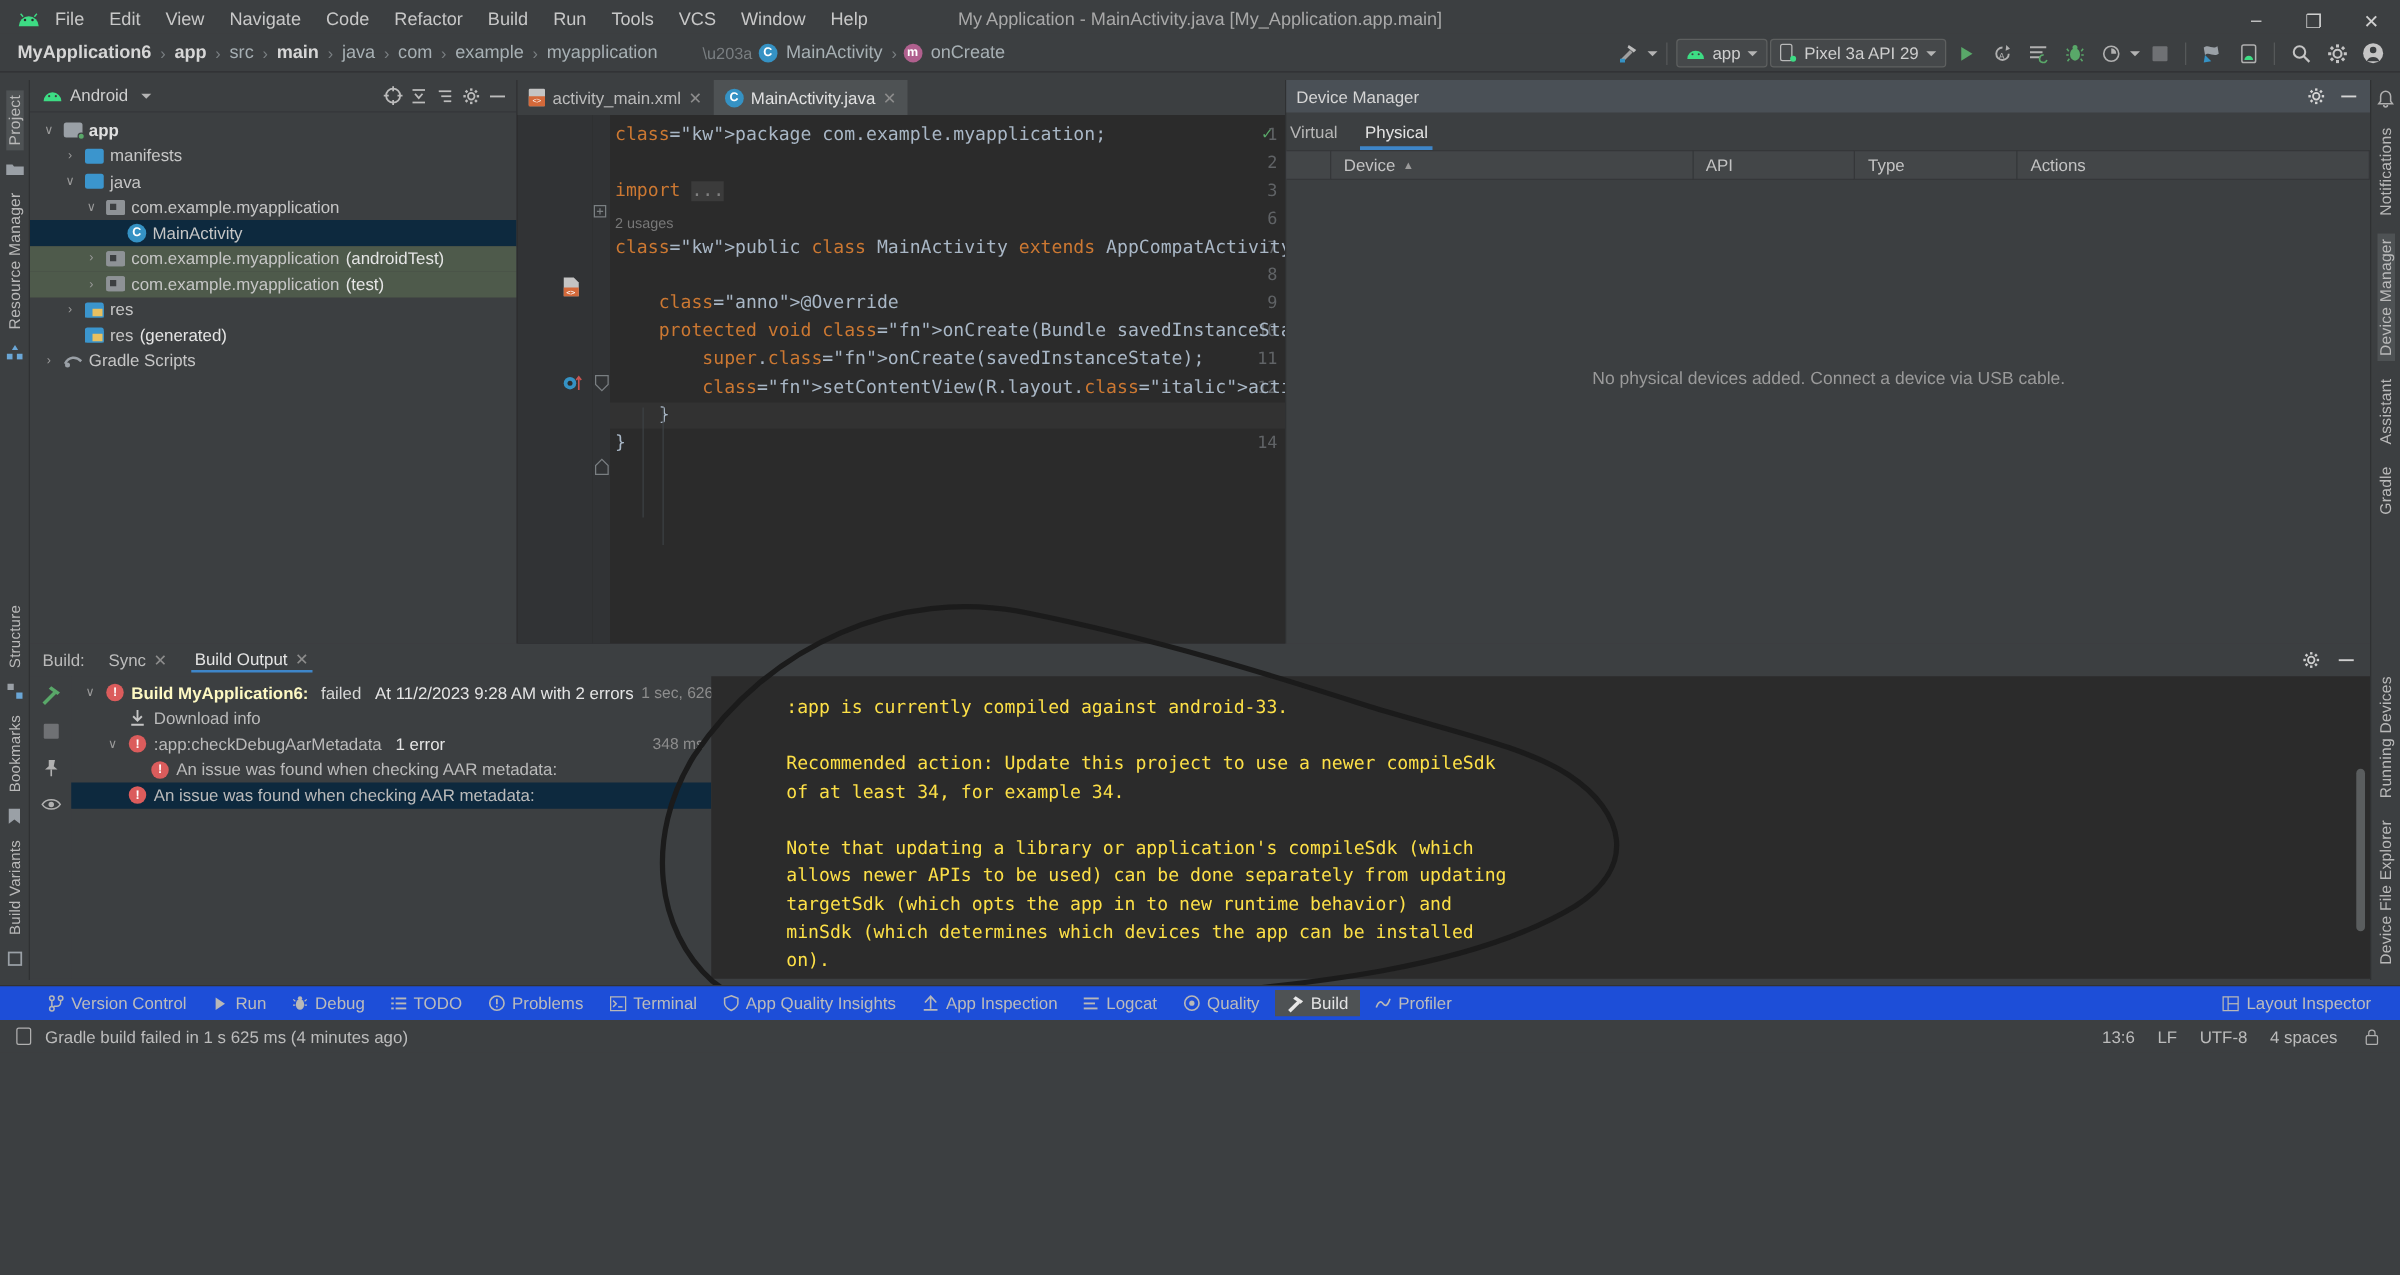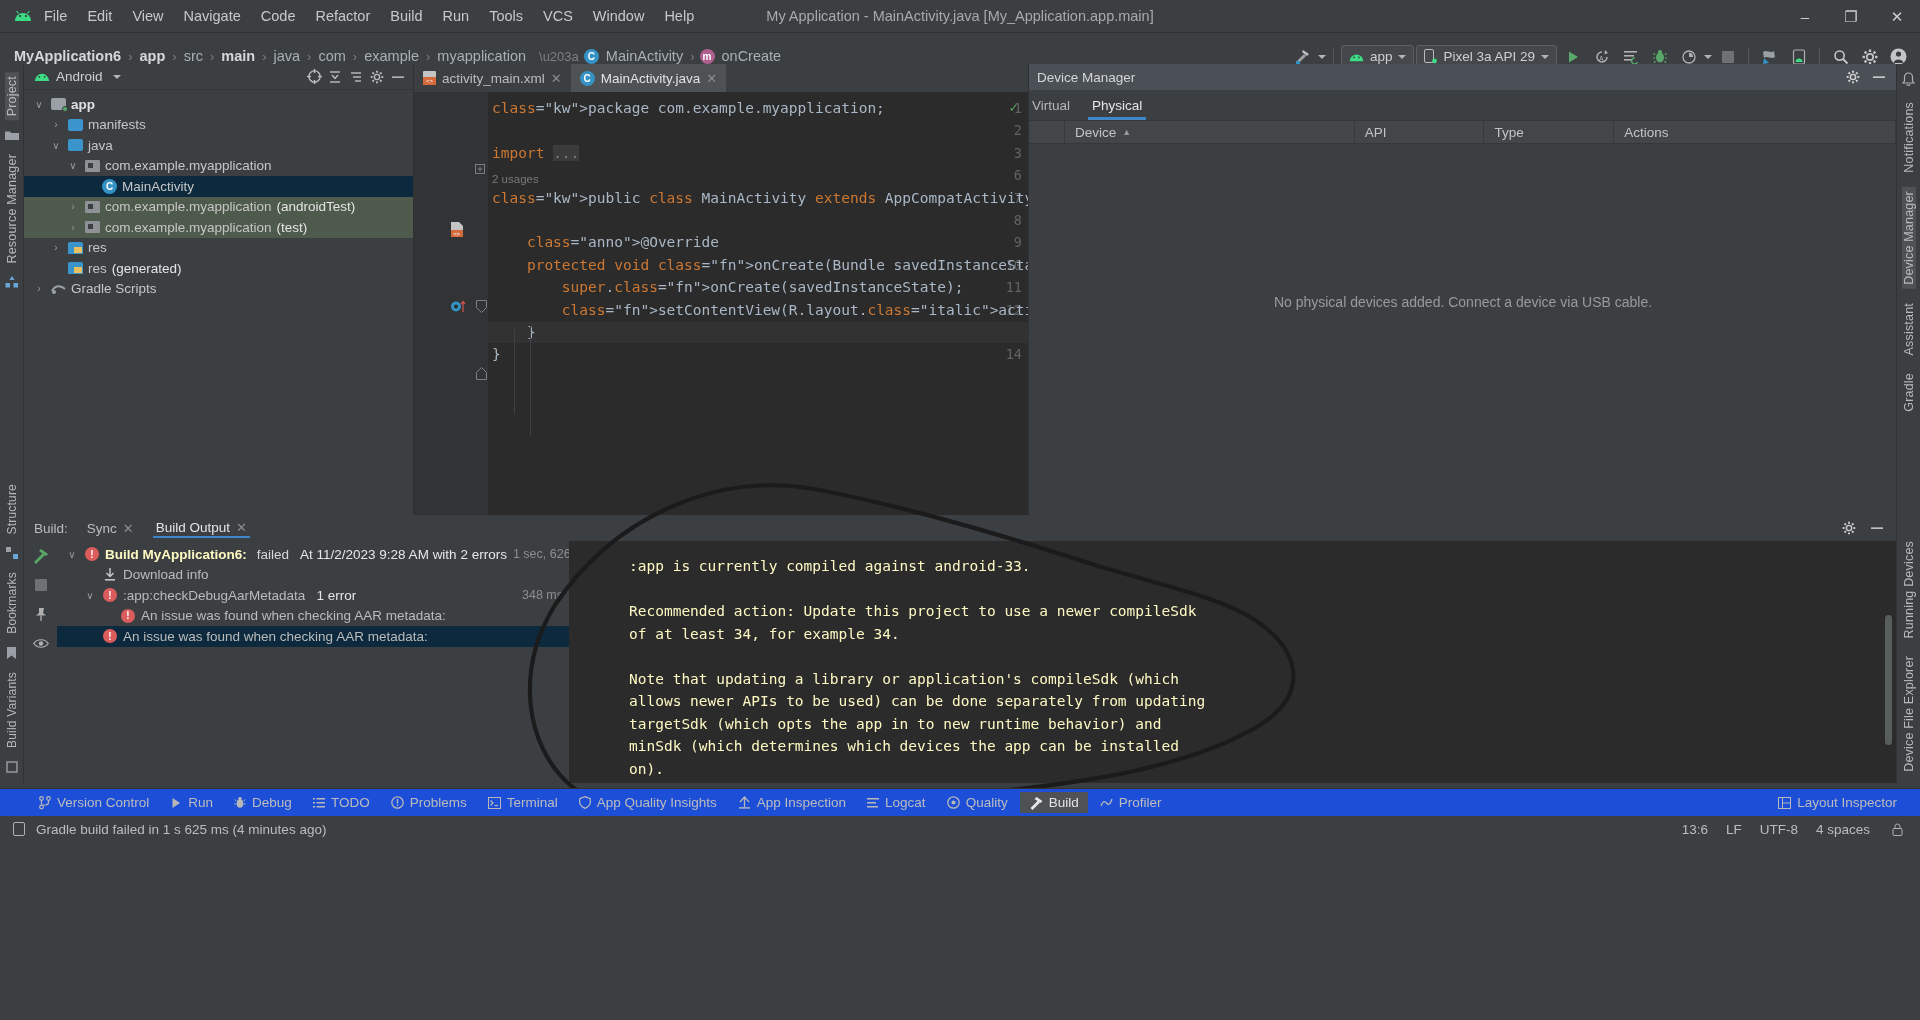--- a/index.html
+++ b/index.html
@@ -26,23 +26,24 @@
     position:absolute; left:0; top:0; width:1920px; height:33px;
     line-height:33px; text-align:center; font-size:14.5px; color:#a9a9a9;
     pointer-events:none;
   }
   .wbtns{ position:absolute; right:0; top:0; height:33px; display:flex; align-items:center;}
   .wbtn{ width:46px;height:33px;display:flex;align-items:center;justify-content:center;
          color:#cfcfcf; font-size:15px;}
 
   
   .navbar{
-    position:absolute; left:0; top:41px; width:1920px; height:31px;
+    position:absolute; left:0; top:27px; width:1920px; height:31px;
     background:#3c3f41; display:flex; align-items:center; padding-left:12px;
     border-bottom:1px solid #2f3133;
+    gap:23px;
   }
   .crumb{ display:flex; align-items:center; font-size:14.5px; white-space:nowrap;}
   .crumb .seg{ color:#a7b0b4; padding:0 2px;}
   .crumb .seg.bold{ color:#d6d6d6; font-weight:bold;}
   .crumb .sep{ color:#7a7f82; margin:0 5px; font-size:13px;}
   .cls-badge{
     width:15px;height:15px;border-radius:50%;background:#3592c4;color:#fff;
     font-size:10px;display:inline-flex;align-items:center;justify-content:center;
     margin-right:5px; font-weight:bold;
   }
@@ -163,21 +164,21 @@
   .btoolcol{ position:absolute; left:0; top:26px; width:33px; height:242px; background:#3c3f41;
              display:flex; flex-direction:column; align-items:center; gap:11px; padding-top:6px;}
   .btree{ position:absolute; left:33px; top:26px; width:512px; height:242px; background:#3c3f41;
           font-size:13.5px; padding-top:3px;}
   .brow{ height:20.5px; display:flex; align-items:center; gap:6px; white-space:nowrap; padding-right:6px;}
   .brow.sel{ background:#0d293e;}
   .errico{ width:14px;height:14px;border-radius:50%; background:#db5c5c; color:#fff; font-size:10px;
            font-weight:bold; display:flex;align-items:center;justify-content:center; flex:0 0 14px;}
   .time{ margin-left:auto; color:#8d8d8d; font-size:12.5px;}
   .bconsole{ position:absolute; left:545px; top:26px; width:1327px; height:242px; background:#2b2b2b;
-             font-family:"DejaVu Sans Mono", monospace; font-size:14.5px; color:#fef9c3;
+             font-family:"DejaVu Sans Mono", monospace; font-size:14.5px; color:#fde047;
              padding:14px 0 0 60px; line-height:22.5px; overflow:hidden; white-space:pre;}
   .bscroll{ position:absolute; right:4px; top:100px; width:7px; height:130px; background:#5a5d5e; border-radius:4px;}
 
   
   .bottombar{ position:absolute; left:0; top:788px; width:1920px; height:28px; background:#1d4ed8;
               display:flex; align-items:center; padding-left:30px; gap:3px; border-top:1px solid #323232;}
   .bbitem{ display:flex; align-items:center; gap:6px; padding:3px 9px; font-size:13.5px; color:#bcbcbc;
            white-space:nowrap;}
   .bbitem.active{ background:#4e5254; color:#e4e4e4;}
   .bottombar .r{ margin-left:auto; display:flex; align-items:center; gap:8px; padding-right:14px;}

